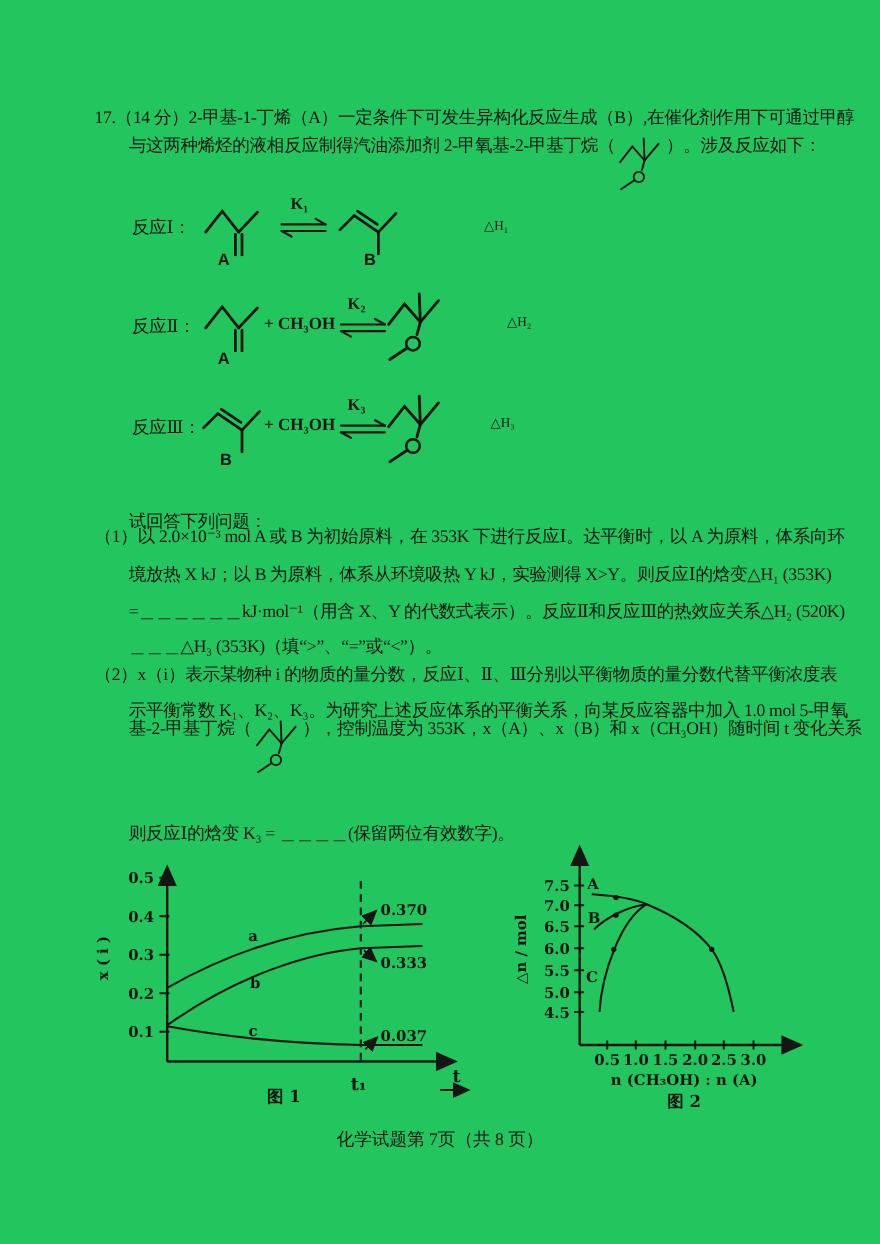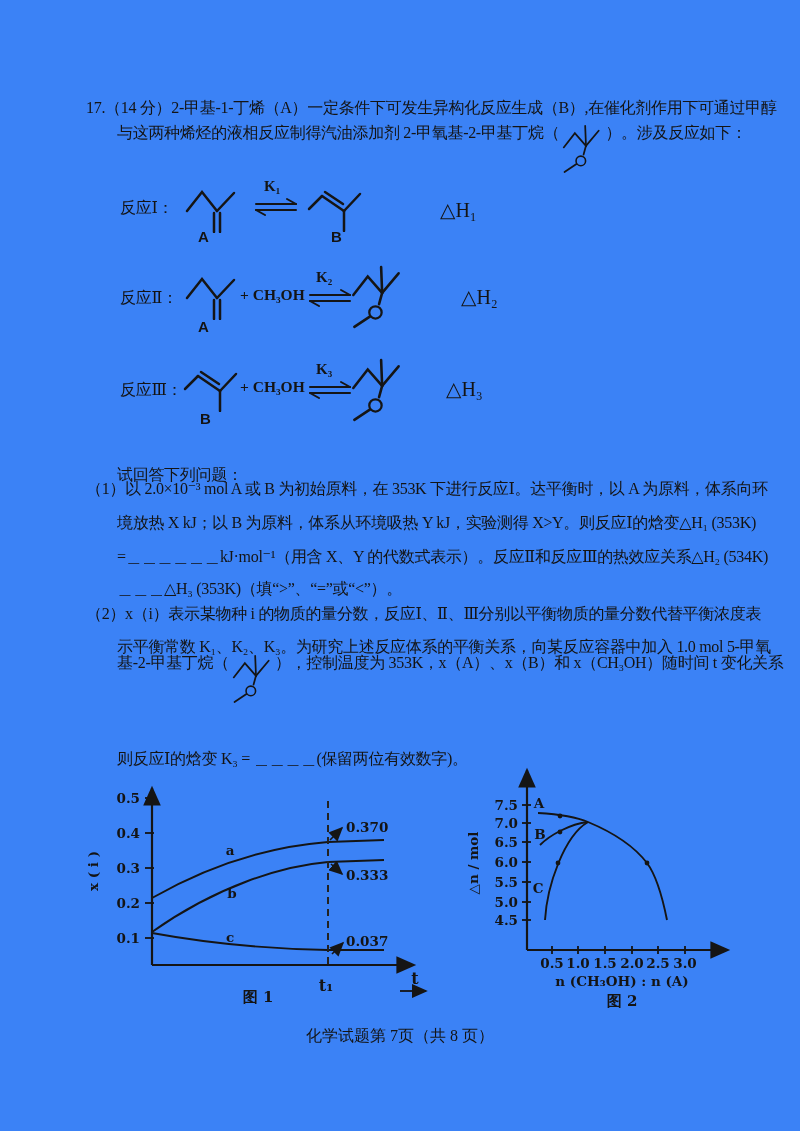--- a/index.html
+++ b/index.html
@@ -1,28 +1,28 @@
 <!DOCTYPE html>
 <html><head>
 <meta charset="utf-8">
 <style>
   html,body{margin:0;padding:0;background:#e8e8e8;}
-  .page{position:relative;width:800px;height:1131px;background:#3b82f6;margin:0 auto;
+  .page{position:relative;width:800px;height:1131px;background:#22c55e;margin:0 auto;
         font-family:"Liberation Serif","DejaVu Serif",serif;color:#141414;overflow:hidden;}
   .line{position:absolute;white-space:nowrap;font-size:16px;letter-spacing:-0.3px;line-height:22px;}
   .flexline{display:flex;align-items:flex-start;}
   .mol{position:absolute;}
   .mol path{stroke:#151515;stroke-width:2.5;fill:none;stroke-linecap:round;}
   .mol circle{stroke:#151515;stroke-width:2.2;fill:none;}
   .mol-inline{flex:0 0 auto;margin:0 2px;}
   .mol-inline path{stroke:#151515;stroke-width:2.2;fill:none;stroke-linecap:round;}
   .mol-inline circle{stroke:#151515;stroke-width:2;fill:none;}
   .mol-letter{position:absolute;font-size:15px;font-weight:bold;font-family:"Liberation Sans","DejaVu Sans",sans-serif;}
   .klabel{position:absolute;font-size:15px;font-weight:bold;}
-  .dhlabel{position:absolute;font-size:20px;}
+  .dhlabel{position:absolute;font-size:12px;font-family:Liberation Serif, serif;}
   .reagent{position:absolute;font-size:15.5px;font-weight:bold;text-align:center;}
   .eq{position:absolute;}
   .eq path{stroke:#151515;stroke-width:2;fill:none;stroke-linecap:round;}
   .fig{position:absolute;}
   .fig .axis{stroke:#151515;stroke-width:2.2;fill:none;}
   .fig .tick{stroke:#151515;stroke-width:1.8;fill:none;}
   .fig .curve{stroke:#151515;stroke-width:1.9;fill:none;}
   .fig .dash{stroke:#222;stroke-width:2;stroke-dasharray:7,5;fill:none;}
   .fig .ann{stroke:#151515;stroke-width:1.6;fill:none;}
   .fig text{font-family:"DejaVu Serif","Liberation Serif",serif;fill:#141414;}
@@ -127,21 +127,21 @@
     <path d="M31 30 L28 41"></path>
       <circle cx="24.5" cy="49" r="6"></circle>
       <path d="M19 53 L4 63"></path>
   </svg>
   <div class="dhlabel" style="left:446px;top:377px">△H₃</div>
 
   <div class="line" style="left:117px;top:464px">试回答下列问题：</div>
 
   <div class="line" style="left:86px;top:478px">（1）以 2.0×10⁻³ mol A 或 B 为初始原料，在 353K 下进行反应Ⅰ。达平衡时，以 A 为原料，体系向环</div>
   <div class="line" style="left:117px;top:512px">境放热 X kJ；以 B 为原料，体系从环境吸热 Y kJ，实验测得 X&gt;Y。则反应Ⅰ的焓变△H₁ (353K)</div>
-  <div class="line" style="left:117px;top:546px">=＿＿＿＿＿＿kJ·mol⁻¹（用含 X、Y 的代数式表示）。反应Ⅱ和反应Ⅲ的热效应关系△H₂ (534K)</div>
+  <div class="line" style="left:117px;top:546px">=＿＿＿＿＿＿kJ·mol⁻¹（用含 X、Y 的代数式表示）。反应Ⅱ和反应Ⅲ的热效应关系△H₂ (520K)</div>
   <div class="line" style="left:117px;top:578px">＿＿＿△H₃ (353K)（填“&gt;”、“=”或“&lt;”）。</div>
 
   <div class="line" style="left:86px;top:603px">（2）x（i）表示某物种 i 的物质的量分数，反应Ⅰ、Ⅱ、Ⅲ分别以平衡物质的量分数代替平衡浓度表</div>
   <div class="line" style="left:117px;top:636px">示平衡常数 K₁、K₂、K₃。为研究上述反应体系的平衡关系，向某反应容器中加入 1.0 mol 5-甲氧</div>
 
   <div class="line flexline" style="left:117px;top:652px;height:60px">
     <span>基-2-甲基丁烷（</span>
     <svg class="mol-inline" width="42" height="54" viewBox="0 0 52 68">
       <path d="M3 32 L17 14 L31 30"></path>
         <path d="M31 30 L30 5"></path>

